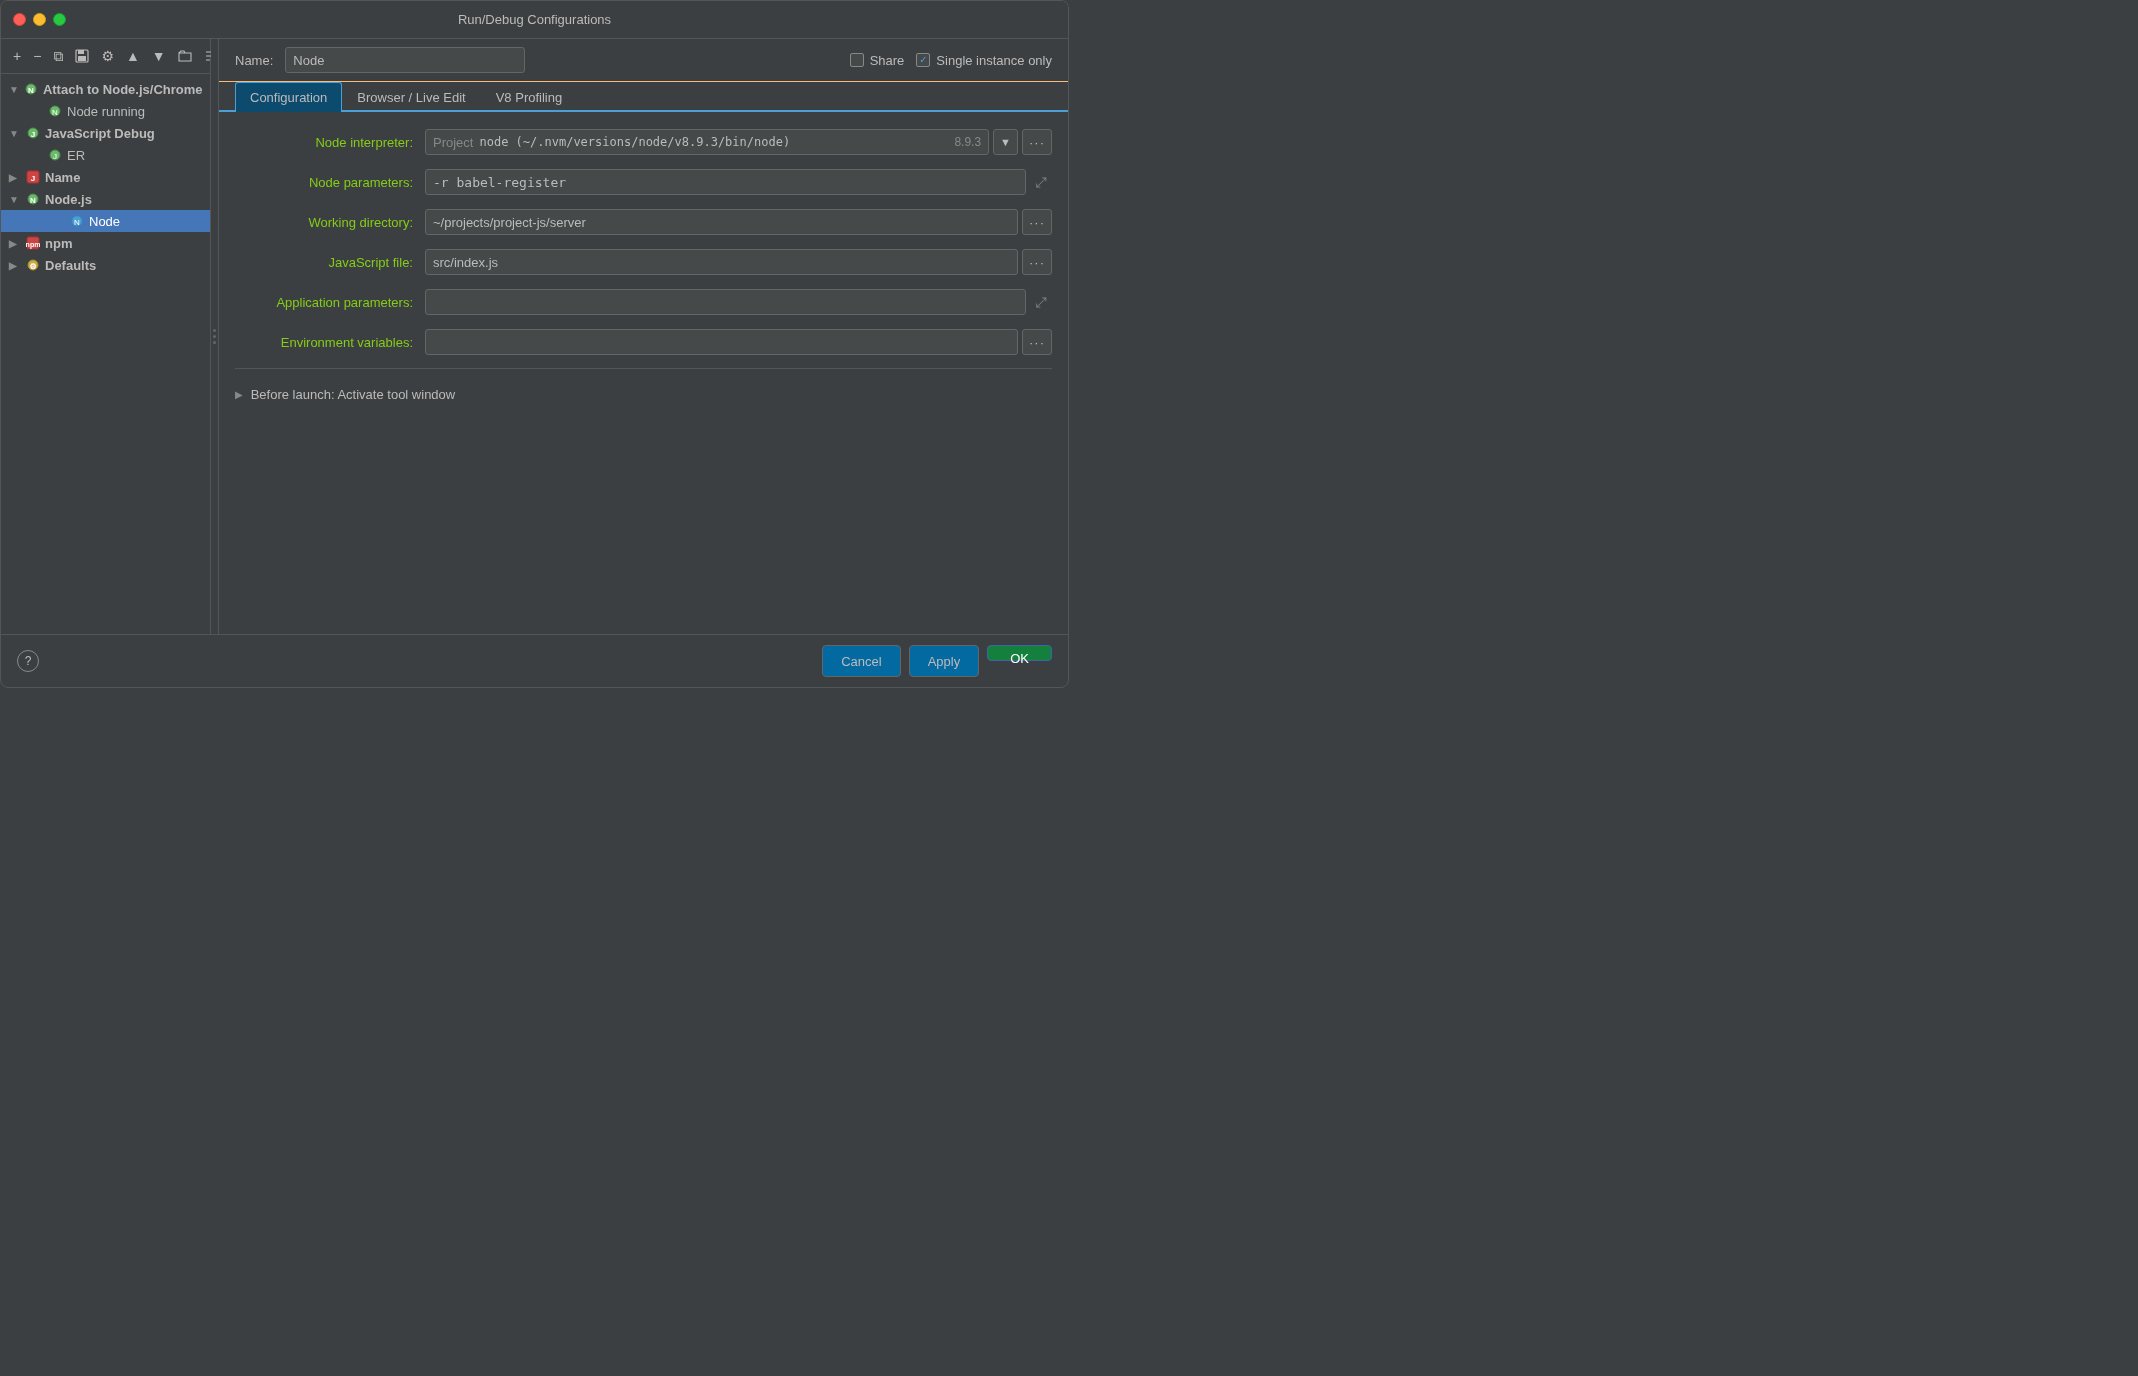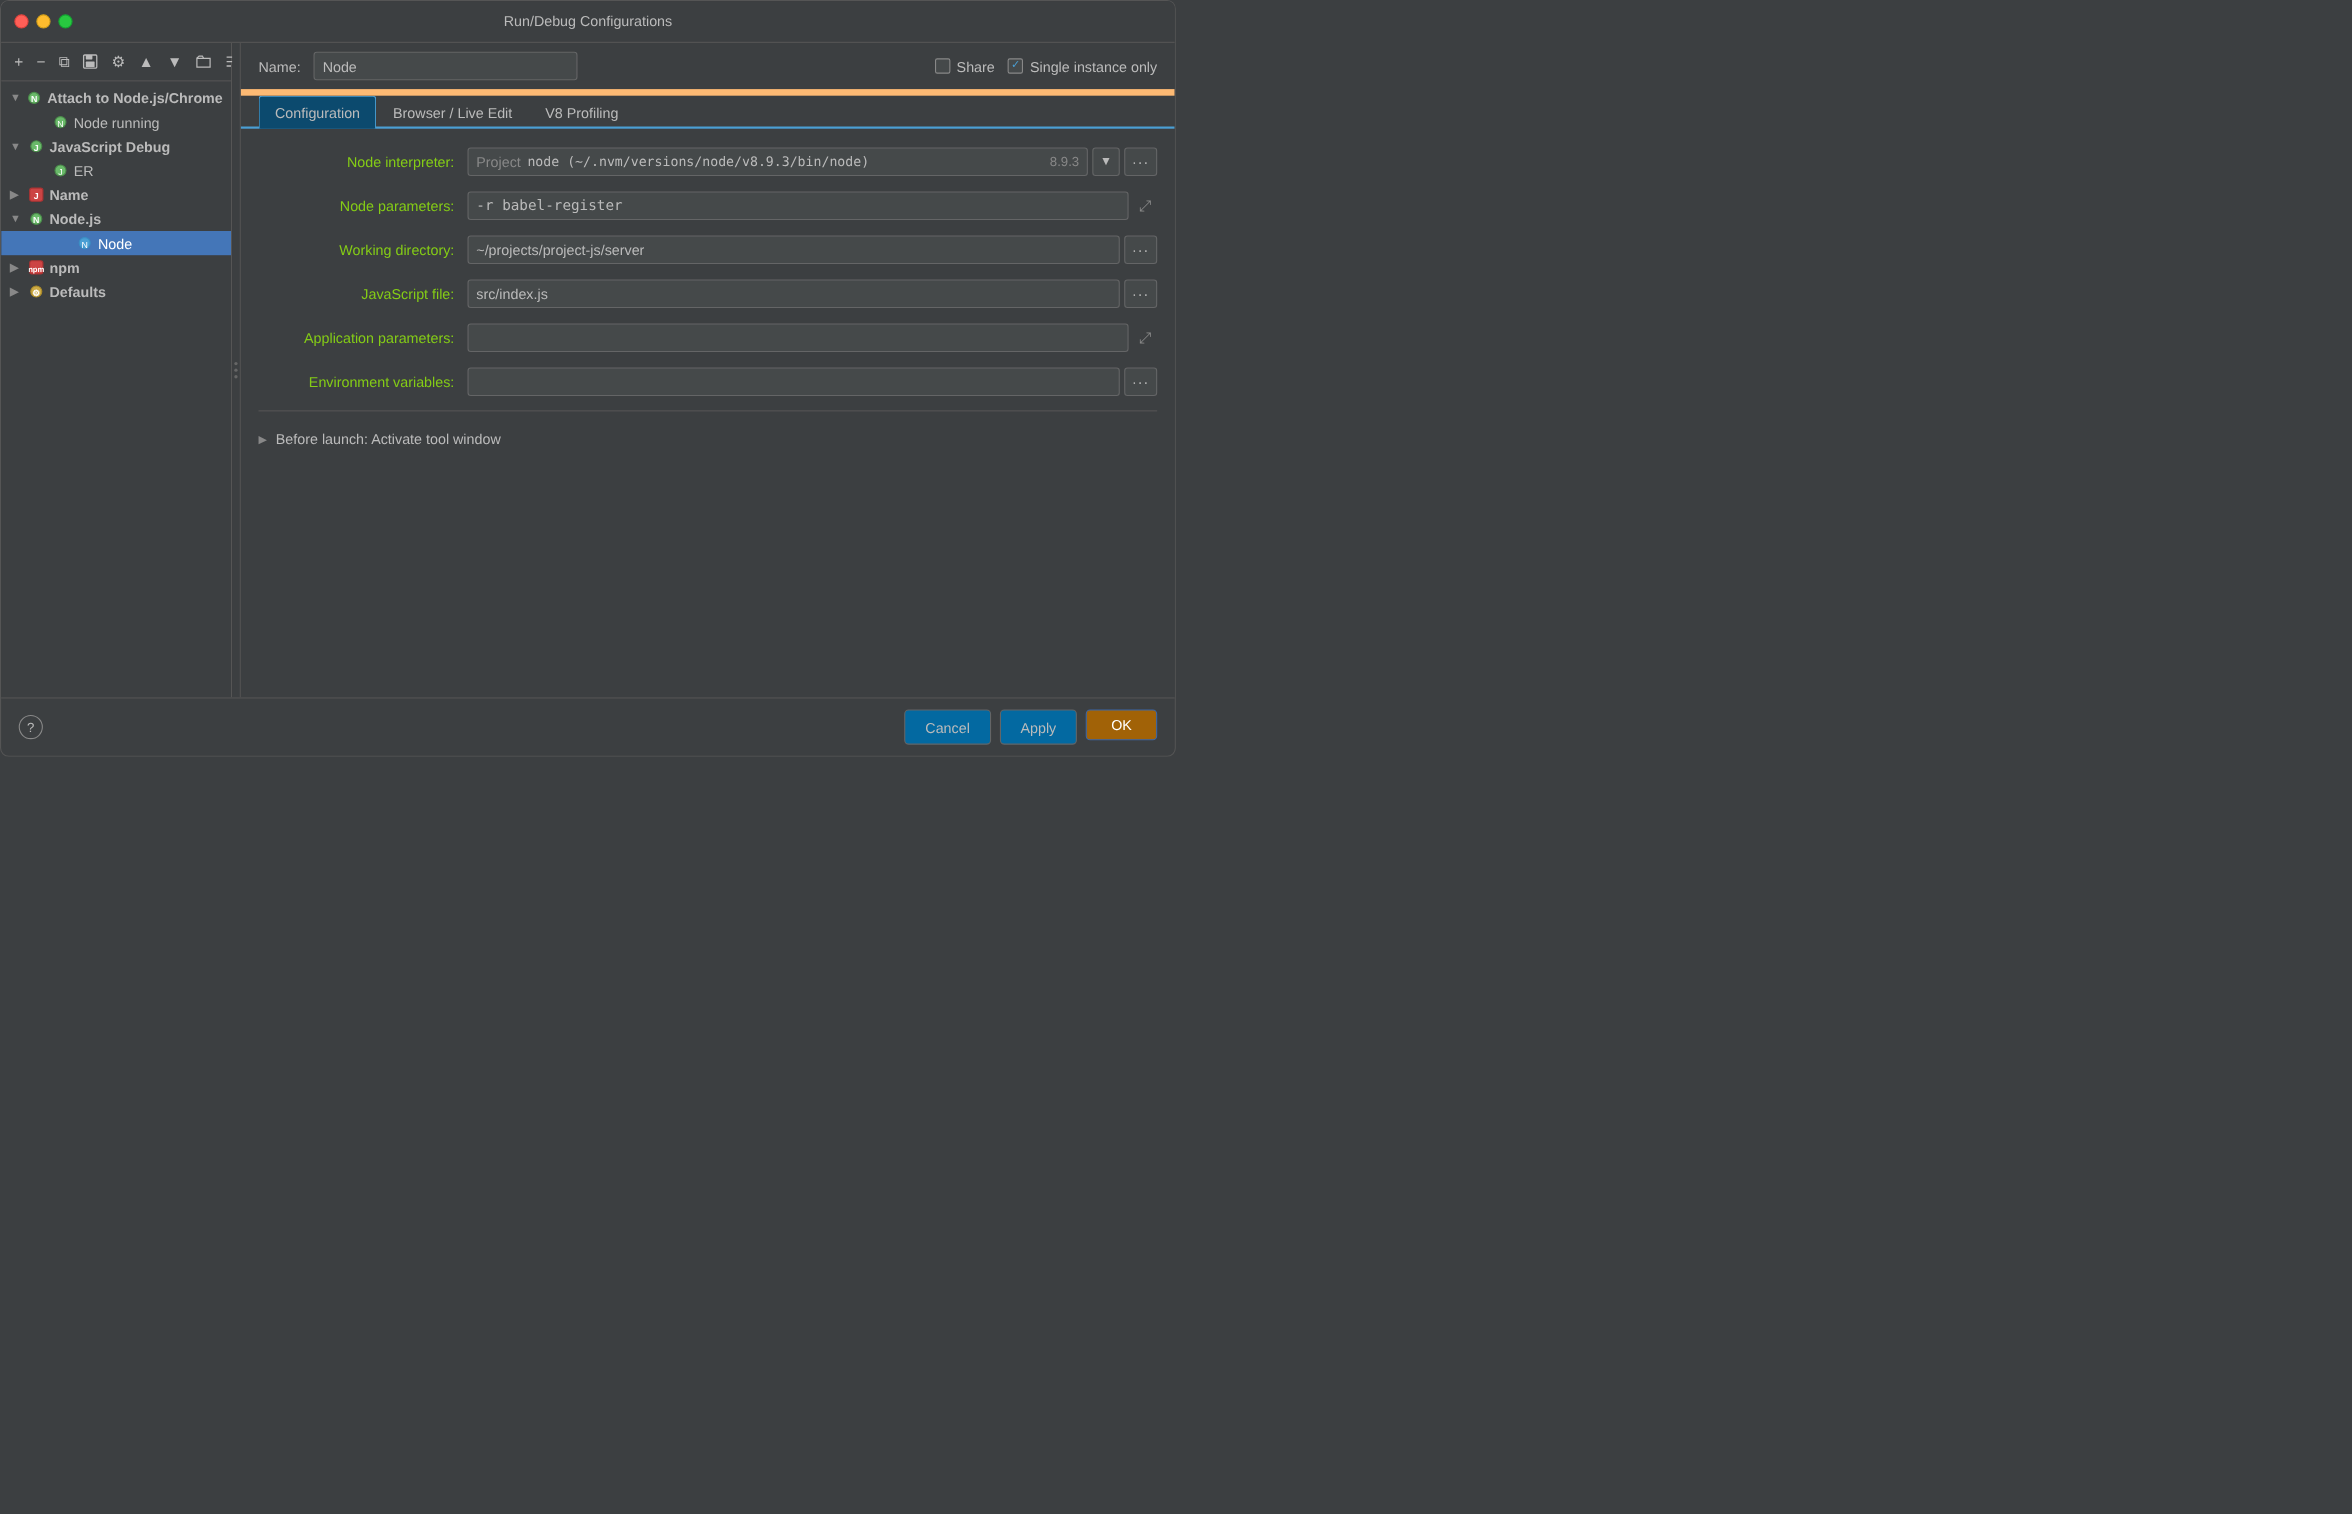--- a/index.html
+++ b/index.html
@@ -150,21 +150,21 @@
       flex-direction: column;
       background: #3c3f41;
     }
 
     
     .config-header {
       display: flex;
       align-items: center;
       padding: 8px 16px;
       gap: 12px;
-      border-bottom: 6px solid #fdba74;
+      border-bottom: 1px solid #fdba74;
     }
 
     .name-label {
       color: #bbbbbb;
       font-size: 13px;
       white-space: nowrap;
     }
 
     .name-input {
       flex: 0 0 240px;
@@ -435,28 +435,28 @@
       border: 1px solid #646566;
       border-radius: 4px;
       color: #bbbbbb;
       cursor: pointer;
       padding: 5px 18px;
       font-size: 13px;
       height: 32px;
     }
 
     .btn-ok {
-      background: #a16207;
+      background: #15803d;
       border: 1px solid #3a66a8;
       border-radius: 4px;
       color: #ffffff;
       cursor: pointer;
       padding: 5px 22px;
       font-size: 13px;
-      height: 28px;
+      height: 16px;
     }
   </style>
 </head>
 <body>
 
 <div class="window">
 
   <div class="title-bar">
     <div class="traffic-lights">
       <div class="traffic-light tl-close"></div>

